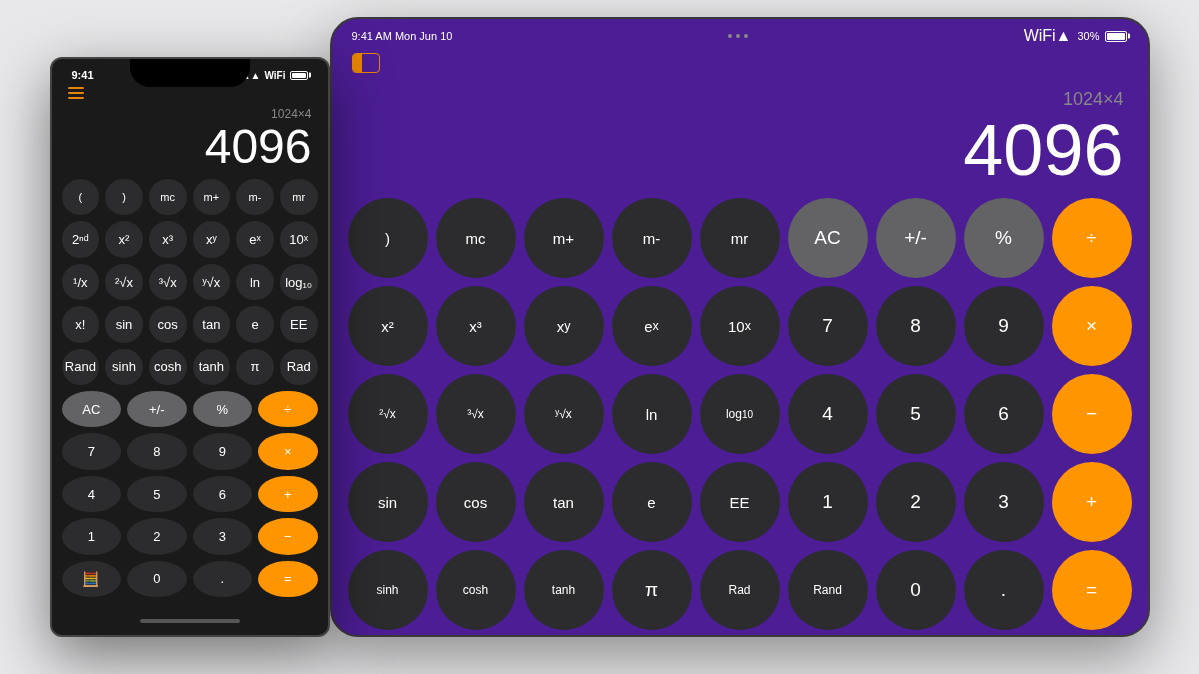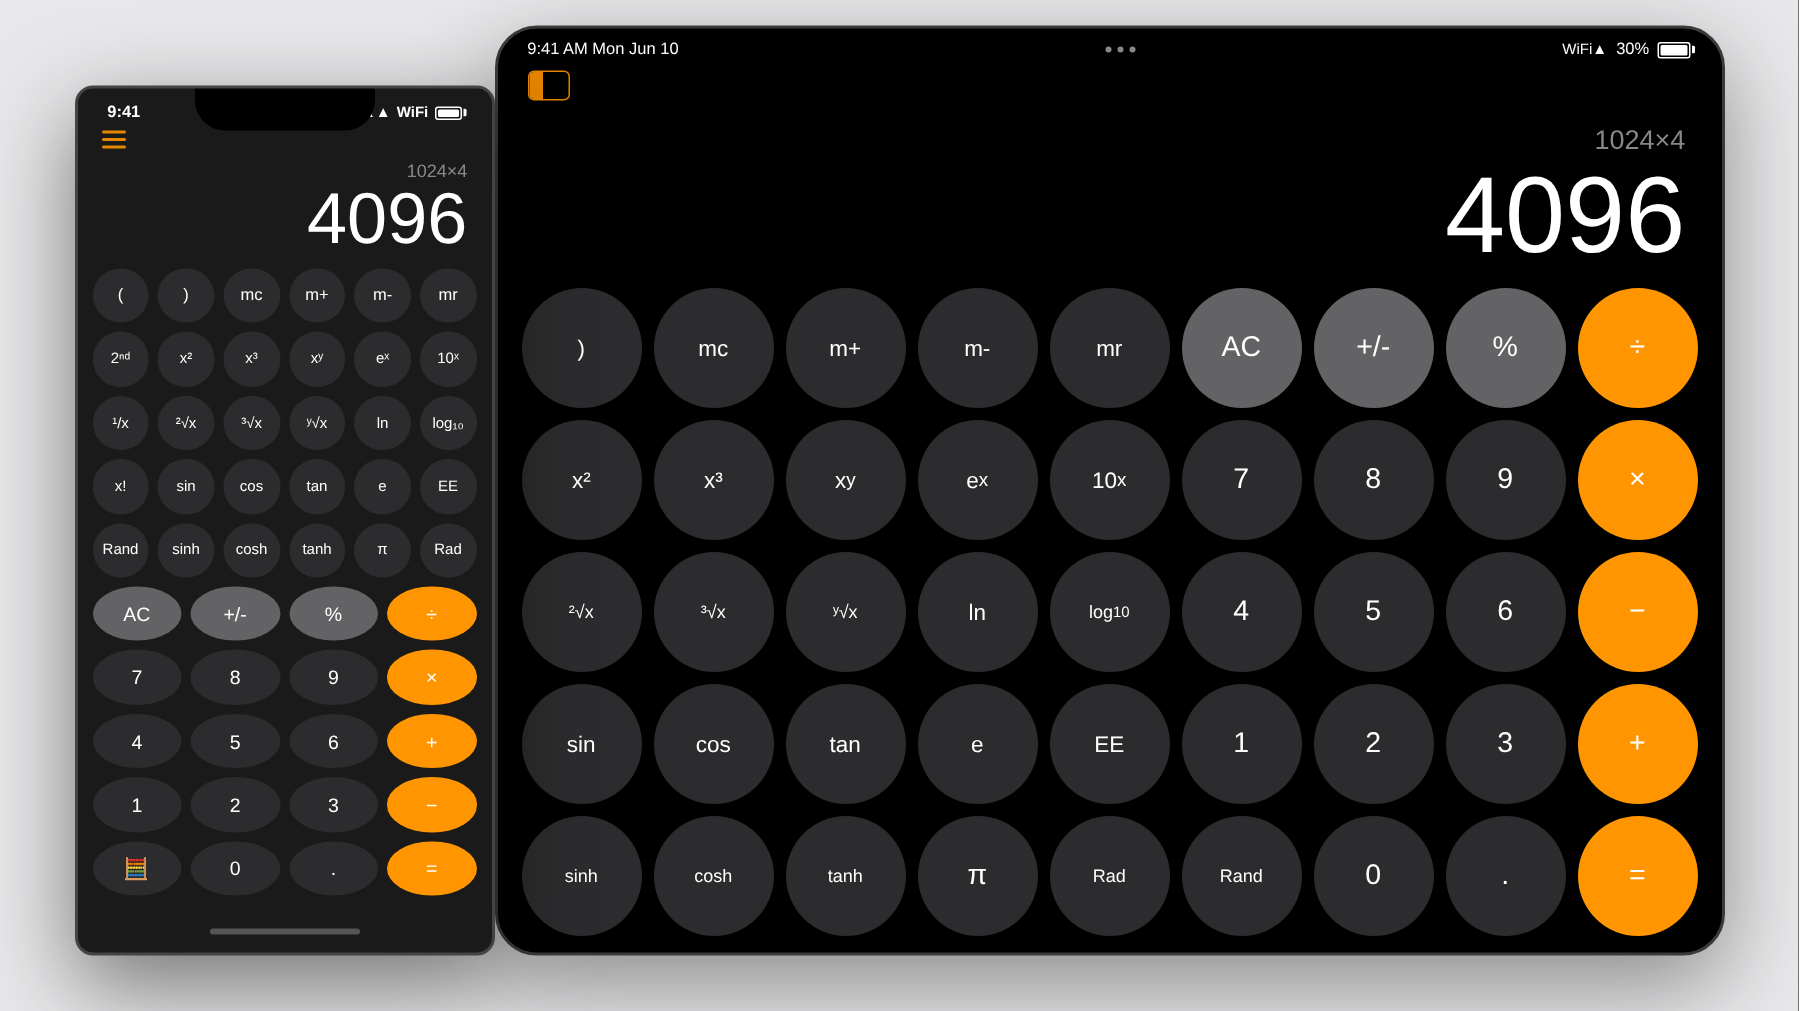--- a/index.html
+++ b/index.html
@@ -24,21 +24,21 @@
       justify-content: center;
     }
 
     
     .ipad {
       position: absolute;
       right: 0;
       top: 0;
       width: 820px;
       height: 620px;
-      background: #000000;
+      background: #4c1d95;
       border-radius: 28px;
       border: 2px solid #3a3a3a;
       display: flex;
       flex-direction: column;
       overflow: hidden;
       box-shadow: 0 20px 60px rgba(0,0,0,0.4);
       margin-left: 20px;
     }
 
     .ipad-status-bar {
@@ -46,21 +46,21 @@
       justify-content: space-between;
       align-items: center;
       padding: 8px 20px 4px;
       color: #fff;
       font-size: 11px;
       font-weight: 500;
       flex-shrink: 0;
     }
     .ipad-status-right { display: flex; align-items: center; gap: 6px; }
 
-    .wifi-icon { font-size: 10px; }
+    .wifi-icon { font-size: 16px; }
     .battery-bar {
       width: 22px; height: 11px;
       border: 1.5px solid #fff;
       border-radius: 2px;
       position: relative;
       display: flex;
       align-items: center;
       padding: 1px;
     }
     .battery-bar::after {
@@ -259,21 +259,21 @@
       font-weight: 400;
       display: flex;
       align-items: center;
       justify-content: center;
       color: #fff;
       background: #2c2c2e;
     }
 
     .ibtn.gray { background: #636366; }
     .ibtn.orange { background: #ff9500; }
-    .ibtn.xs { font-size: 10px; }
+    .ibtn.xs { font-size: 13px; }
     .ibtn.sm { font-size: 11px; }
 
     .iphone-home {
       height: 28px;
       display: flex;
       align-items: center;
       justify-content: center;
       flex-shrink: 0;
     }
 

